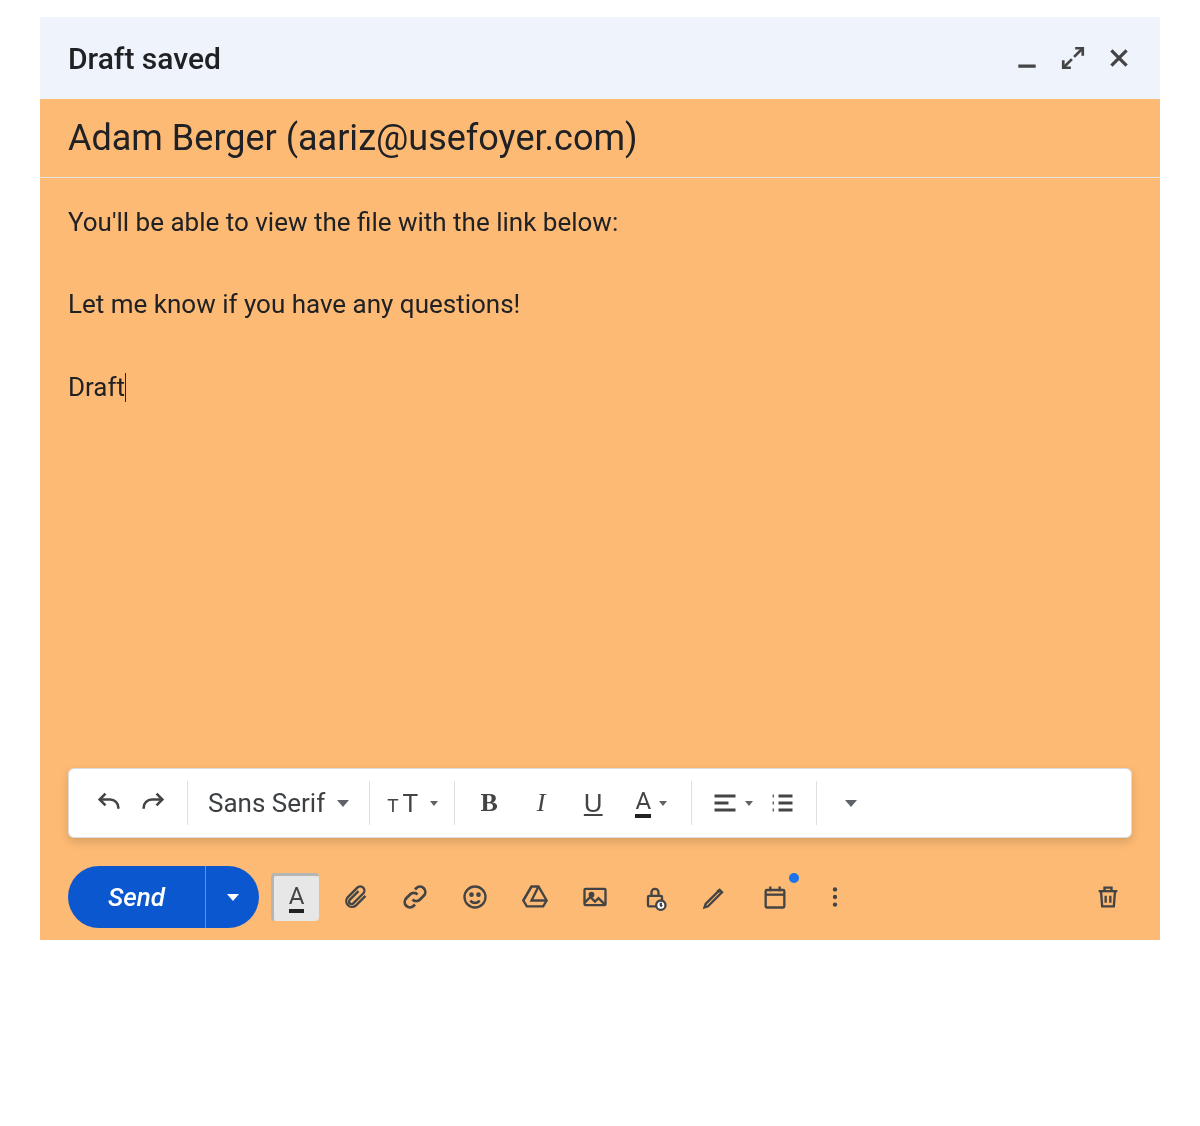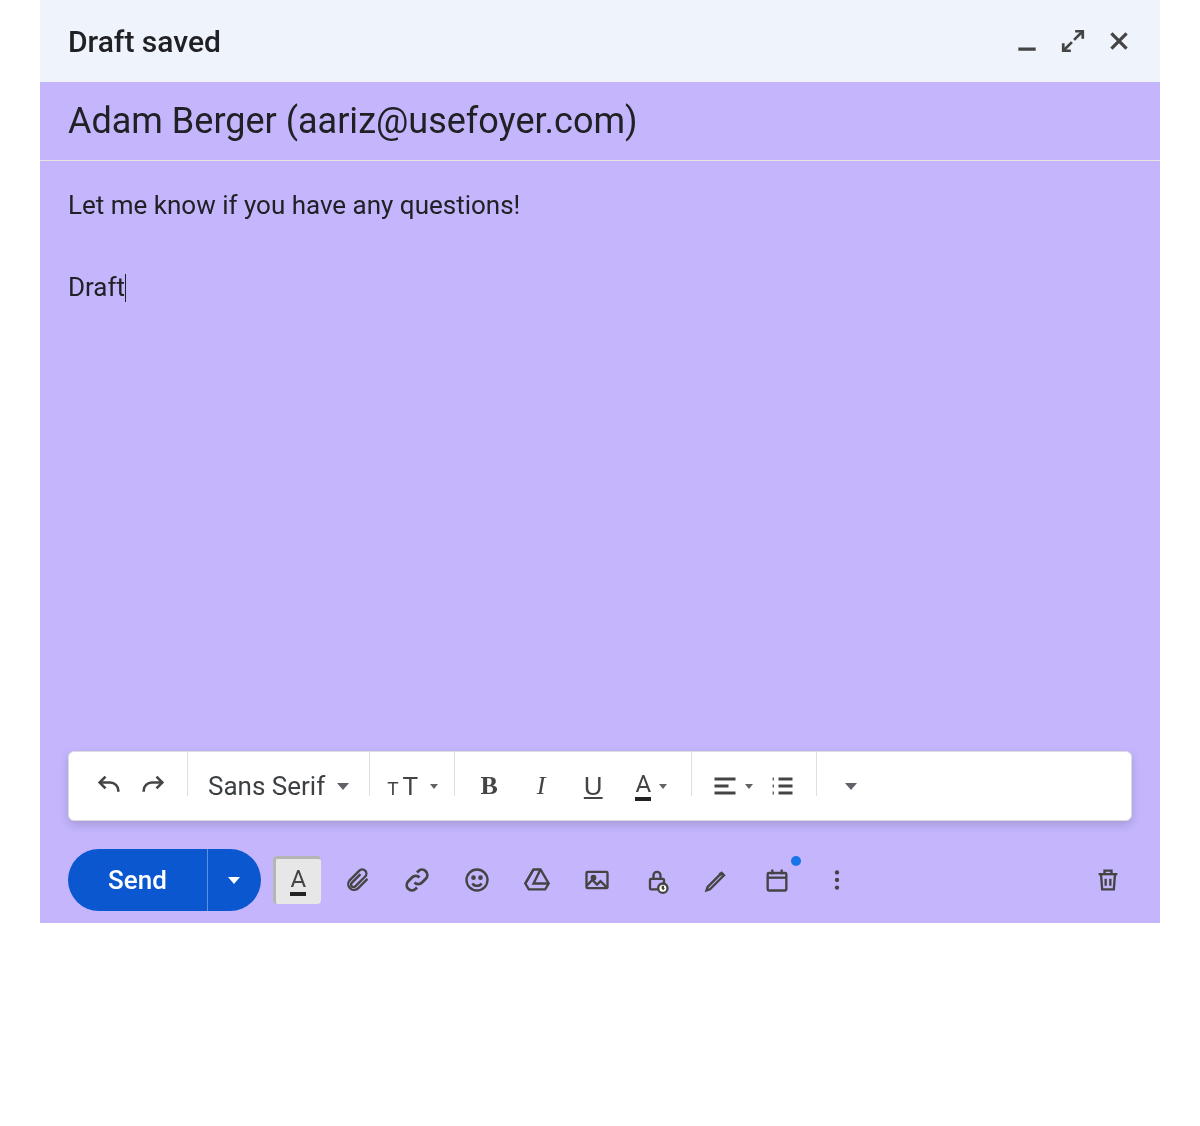--- a/index.html
+++ b/index.html
@@ -7,22 +7,22 @@
   body {
     font-family: "Google Sans", Roboto, Arial, sans-serif;
     background:#fff;
     width:1200px;
     height:1126px;
     overflow:hidden;
     color:#202124;
   }
   .compose {
     width:1120px;
-    margin:0 auto;
-    background:#c4b5fd;
+    margin:17px auto;
+    background:#fdba74;
   }
   .header {
     background:#eef3fc;
     display:flex;
     align-items:center;
     height:82px;
     padding:0 28px;
   }
   .header-title {
     font-size:30px;
@@ -51,20 +51,21 @@
   .cursor { border-right:1.5px solid #202124; display:inline-block; height:1.1em; vertical-align:text-bottom; }
   
   .fmt-toolbar {
     margin:30px 28px 0 28px;
     background:#fff;
     border:1px solid #dadce0;
     border-radius:6px;
     box-shadow:0 4px 10px rgba(0,0,0,0.15);
     height:70px;
     display:flex;
+    align-items:center;
     padding:0 10px;
   }
   .fmt-group { display:flex; align-items:center; height:100%; padding:0 8px; }
   .divider { width:1px; height:44px; background:#e0e0e0; margin:0 4px; }
   .fmt-btn {
     width:44px; height:44px;
     display:flex; align-items:center; justify-content:center;
     border-radius:4px; cursor:pointer; color:#444;
   }
   .font-sel { font-size:26px; color:#3c4043; padding:0 8px; display:flex; align-items:center; gap:12px; cursor:pointer; }
@@ -81,20 +82,21 @@
     display:flex;
     align-items:center;
     background:#0b57d0;
     color:#fff;
     border-radius:40px;
     height:62px;
     font-size:26px;
     font-weight:500;
     cursor:pointer;
     overflow:hidden;
+    font-style:italic;
   }
   .send-main { padding:0 40px 0 40px; display:flex; align-items:center; height:100%; }
   .send-split { width:54px; height:100%; border-left:1px solid rgba(255,255,255,0.35); display:flex; align-items:center; justify-content:center; }
   .send-split .caret { border-top-color:#fff; }
   .bb-btn {
     width:48px; height:48px;
     display:flex; align-items:center; justify-content:center;
     color:#444; cursor:pointer; border-radius:4px; position:relative;
   }
   .bb-btn.sel { background:#e7e7e7; border-top:3px solid #b5b5b5; border-left:3px solid #b5b5b5;}
@@ -130,20 +132,21 @@
       </div>
     </div>
   </div>
 
   <div class="section">
     <span>Adam Berger (aariz@usefoyer.com)</span>
   </div>
 
 
   <div class="body-area">
+    <p>You'll be able to view the file with the link below:</p>
     <p>Let me know if you have any questions!</p>
     <p class="sig-line"><span>Draft</span><span class="cursor"></span></p>
   </div>
 
   <div class="fmt-toolbar">
     <div class="fmt-group">
       <div class="fmt-btn">
         <svg viewBox="0 0 24 24" width="28" height="28" fill="none" stroke="currentColor" stroke-width="2.2">
             <path d="M9 14L4 9l5-5"></path>
             <path d="M4 9h9a7 7 0 0 1 7 7v1"></path>

